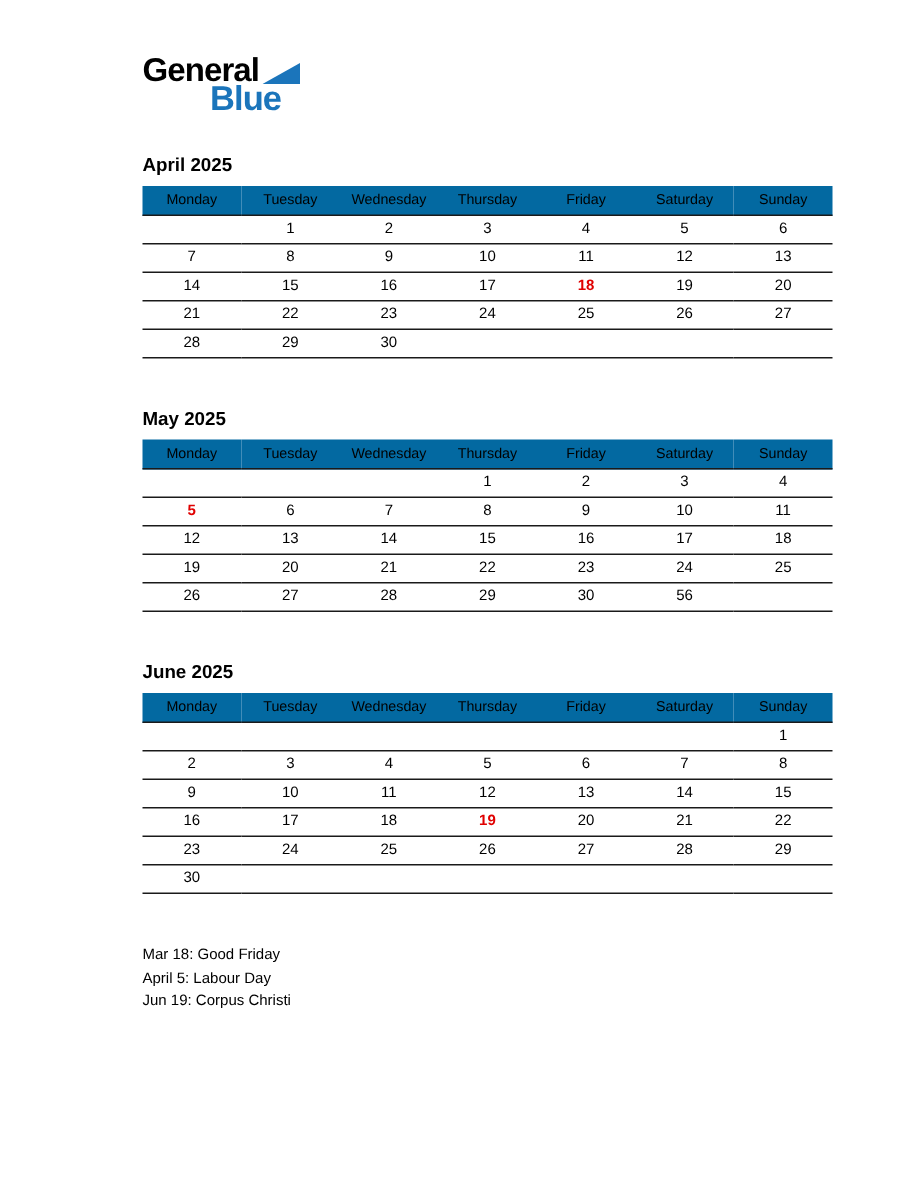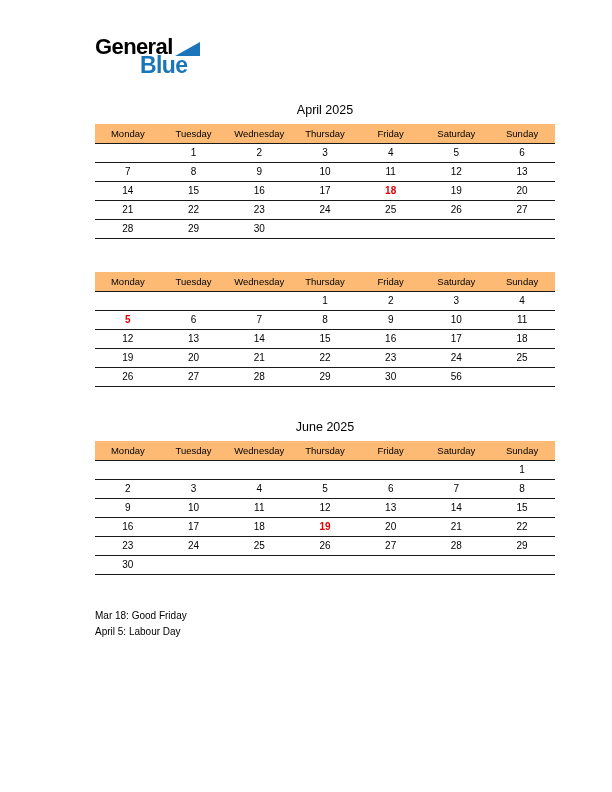--- a/index.html
+++ b/index.html
@@ -20,24 +20,24 @@
   .logo-general { font-size: 22px; font-weight: 700; letter-spacing: -0.6px; line-height: 1; }
   .logo-triangle { display: block; margin-bottom: 2px; }
   .logo-blue { font-size: 23px; font-weight: 700; letter-spacing: -0.6px; color: var(--brand); margin-left: 45px; margin-top: -4px; line-height: 1; }
 
   .title-block { text-align: right; }
   .quarter-title { font-size: 20px; font-weight: 700; line-height: 1.15; }
   .country { font-size: 14px; margin-top: 3px; }
 
   
   .month { margin-bottom: 33px; }
-  .month-title { font-size: 12.5px; font-weight: 400; margin: 0 0 7px 0; text-align: center; }
+  .month-title { font-size: 12.5px; font-weight: 700; margin: 0 0 7px 0; }
   table { width: 100%; border-collapse: collapse; table-layout: fixed; }
   thead td {
-    background: #fdba74; font-size: 9.5px; font-weight: 400;
+    background: #0369a1; font-size: 9.5px; font-weight: 400;
     text-align: center; padding: 4px 0; border-bottom: 1px solid #1a1a1a;
   }
   tbody td {
     font-size: 10px; text-align: center; padding: 3px 0 4px 0;
     border-bottom: 1px solid #1a1a1a; height: 17px;
   }
   td.holiday { color: var(--holiday); font-weight: 700; }
 
   .footnotes { margin-top: 4px; font-size: 10px; line-height: 1.55; }
 </style>
@@ -117,20 +117,21 @@
               <td>30</td>
               <td></td>
               <td></td>
               <td></td>
               <td></td>
             </tr>
           </tbody>
         </table>
       </section>
       <section class="month">
+        <div class="month-title">May 2025</div>
         <table>
           <thead>
             <tr>
               <td>Monday</td>
               <td>Tuesday</td>
               <td>Wednesday</td>
               <td>Thursday</td>
               <td>Friday</td>
               <td>Saturday</td>
               <td>Sunday</td>
@@ -255,15 +256,16 @@
               <td></td>
             </tr>
           </tbody>
         </table>
       </section>
     </div>
 
   <div class="footnotes">
       <div>Mar 18: Good Friday</div>
       <div>April 5: Labour Day</div>
+      <div>Jun 19: Corpus Christi</div>
     </div>
 
 </div>
 
 </body></html>

